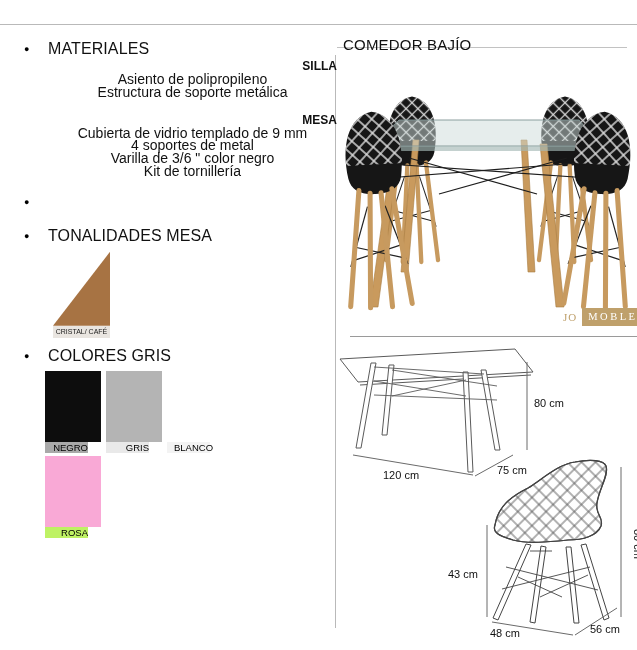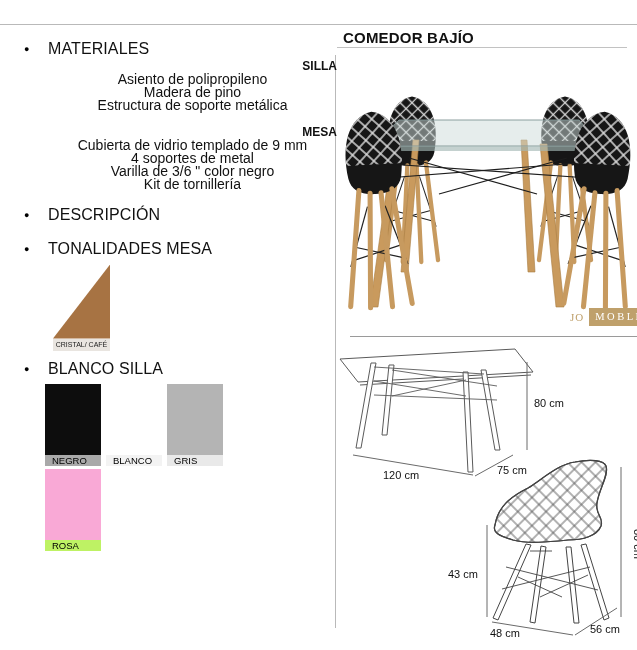--- a/index.html
+++ b/index.html
@@ -34,25 +34,25 @@
   .tri-wrap{margin-left:5px;margin-top:9px;width:57px;}
   .triangle{width:57px;height:74px;clip-path:polygon(100% 0,100% 100%,0 100%);}
   .tri-label{width:57px;height:12px;background:#e9e5e0;font-size:7px;line-height:12px;
              text-align:center;color:#1a1a1a;white-space:nowrap;}
 
   
   .sw-grid{margin-top:8px;margin-left:-3px;display:grid;
            grid-template-columns:56px 56px 56px;column-gap:5px;row-gap:3px;}
   .sw-cell{width:56px;}
   .sw-box{width:56px;height:71px;}
-  .sw-label{width:56px;height:11px;font-size:9.5px;line-height:11px;padding-left:7px;
-            box-sizing:border-box;color:#000;}
-
-  
-  .page-title{left:343px;top:29px;font-size:15px;font-weight:bold;letter-spacing:.2px;}
+  .sw-label{width:43px;height:11px;font-size:9.5px;line-height:11px;padding-left:7px;
+            box-sizing:border-box;color:#000;text-align:right;}
+
+  
+  .page-title{left:343px;top:36px;font-size:15px;font-weight:normal;letter-spacing:.2px;}
   .logo{left:563px;top:308px;display:flex;align-items:center;gap:5px;
         font-family:"Liberation Serif","DejaVu Serif",serif;}
   .logo-jo{font-size:11px;letter-spacing:1px;}
   .logo-box{padding:3px 6px 4px 6px;color:#fff;font-size:10.5px;letter-spacing:2.5px;}
 
   svg text{font-family:"Liberation Sans","DejaVu Sans",sans-serif;}
 </style>
 </head>
 <body>
 
@@ -65,68 +65,66 @@
 
 <div class="abs left-col">
 
   <div class="b-item sec">
     <span class="bullet">●</span>
     <div class="content">
       <div class="h1">MATERIALES</div>
       <div class="h2">SILLA</div>
       <div class="plain">
         <div>Asiento de polipropileno</div>
-        <div>Madera de pino</div>
         <div>Estructura de soporte metálica</div>
       </div>
       <div class="gap-sm"></div>
       <div class="h2">MESA</div>
       <div class="plain">
         <div>Cubierta de vidrio templado de 9 mm</div>
         <div>4 soportes de metal</div>
         <div>Varilla de 3/6 " color negro</div>
         <div>Kit de tornillería</div>
       </div>
     </div>
   </div>
 
   <div class="b-item sec">
     <span class="bullet">●</span>
     <div class="content">
-      <div class="h1">DESCRIPCIÓN</div>
     </div>
   </div>
 
   <div class="b-item sec" style="margin-top:20px;">
     <span class="bullet">●</span>
     <div class="content">
       <div class="h1">TONALIDADES MESA</div>
       <div class="tri-wrap">
         <div class="triangle" style="background-color: rgb(167, 115, 67);"></div>
         <div class="tri-label">CRISTAL/ CAFÉ</div>
       </div>
     </div>
   </div>
 
   <div class="b-item sec" style="margin-top:11px;">
     <span class="bullet">●</span>
     <div class="content">
-      <div class="h1">BLANCO SILLA</div>
+      <div class="h1">COLORES GRIS</div>
       <div class="sw-grid">
         <div class="sw-cell">
           <div class="sw-box" style="background-color: rgb(13, 13, 13);"></div>
           <div class="sw-label" style="background-color: rgb(169, 169, 169);">NEGRO</div>
         </div>
         <div class="sw-cell">
+          <div class="sw-box" style="background-color: rgb(180, 180, 180);"></div>
+          <div class="sw-label" style="background-color: rgb(233, 233, 233);">GRIS</div>
+        </div>
+        <div class="sw-cell">
           <div class="sw-box" style="background-color: rgb(255, 255, 255);"></div>
           <div class="sw-label" style="background-color: rgb(243, 243, 243);">BLANCO</div>
-        </div>
-        <div class="sw-cell">
-          <div class="sw-box" style="background-color: rgb(180, 180, 180);"></div>
-          <div class="sw-label" style="background-color: rgb(233, 233, 233);">GRIS</div>
         </div>
         <div class="sw-cell">
           <div class="sw-box" style="background-color: rgb(249, 169, 214);"></div>
           <div class="sw-label" style="background-color: #bef264;">ROSA</div>
         </div>
       </div>
     </div>
   </div>
 </div>
 
@@ -174,21 +172,21 @@
     </g>
     <polygon points="60,64 240,64 263,90 33,90" fill="rgba(205,220,217,0.5)" stroke="rgba(130,150,150,0.9)" stroke-width="1"></polygon>
     <polygon points="33,90 263,90 262,95 34,95" fill="rgba(165,185,182,0.65)"></polygon>
   </g>
 
   <use href="#chairF" transform="translate(36,126) scale(1.1) rotate(-3)"></use>
   <use href="#chairF" transform="translate(262,126) scale(1.1) rotate(3)"></use>
 </svg>
 
 <div class="abs logo">
-  <span class="logo-jo" style="color: rgb(191, 160, 107); margin-left: 7px;">JO</span>
+  <span class="logo-jo" style="color: rgb(191, 160, 107);">JO</span>
   <span class="logo-box" style="background-color: rgb(191, 160, 107);">MOBLE</span>
 </div>
 
 <svg class="abs" style="left:337px;top:343px;" width="300" height="137" viewBox="0 0 300 137">
   <g stroke="#5a5a5a" stroke-width="1" fill="none">
     <polygon points="3,16 178,6 196,29 21,39"></polygon>
     <line x1="23" y1="42" x2="194" y2="32"></line>
     <g fill="#ffffff">
       <polygon points="34,20 39,20 24,105 19,105"></polygon>
       <polygon points="52,22 57,22 50,92 45,92"></polygon>

